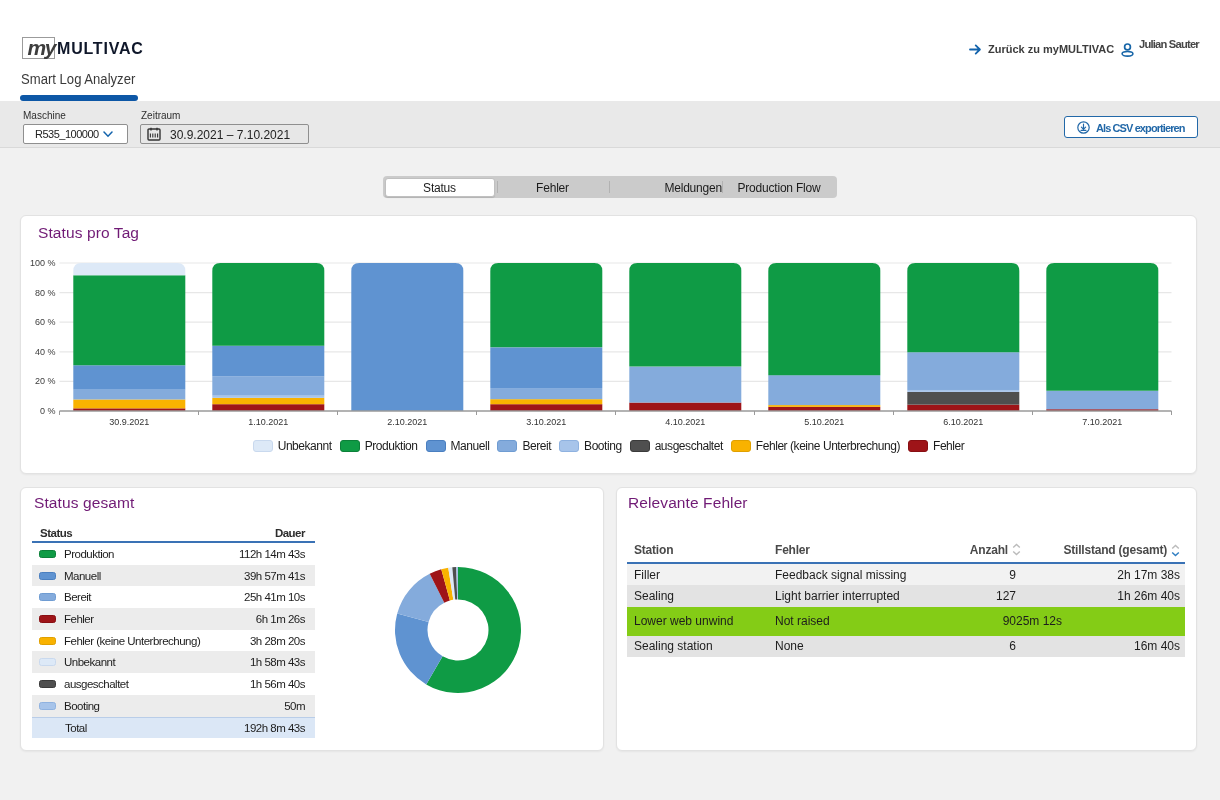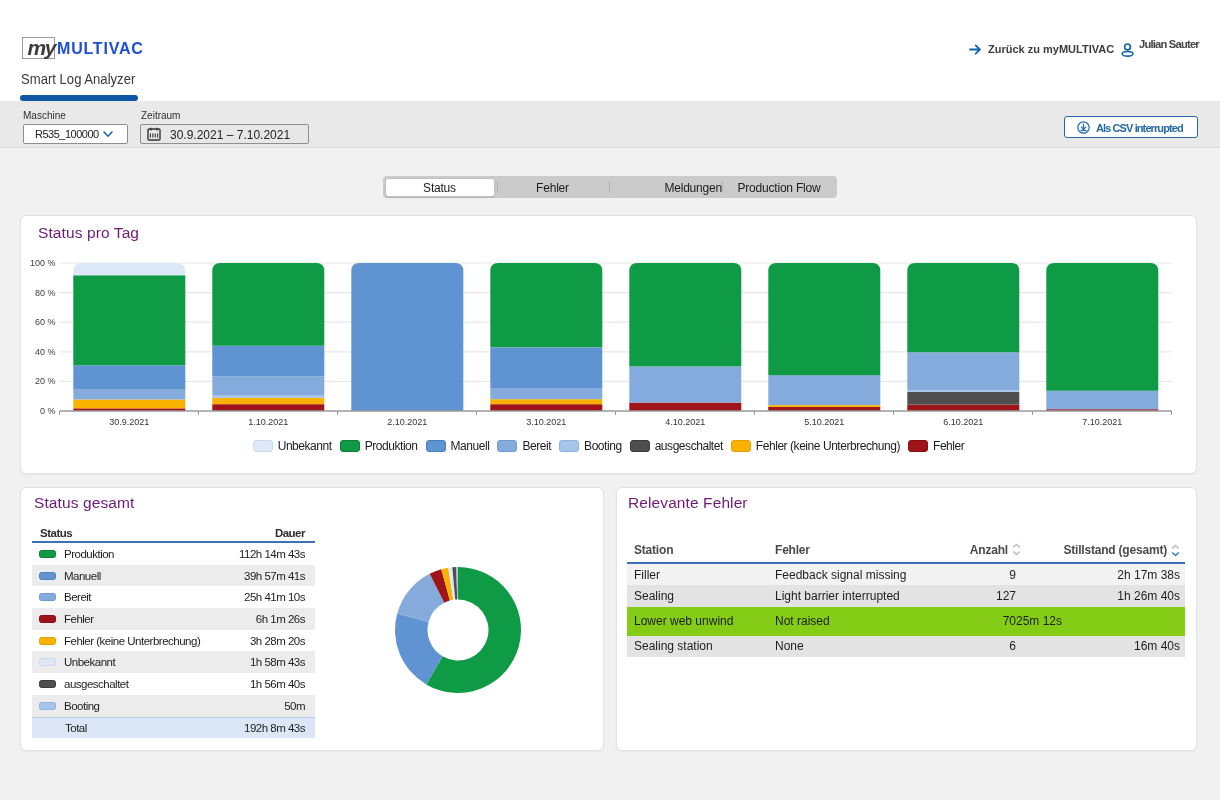--- a/index.html
+++ b/index.html
@@ -4,21 +4,21 @@
 html,body{width:1220px;height:800px;background:#f1f1f1;font-family:"Liberation Sans",sans-serif;position:relative;overflow:hidden}
 .abs{position:absolute}
 .card{position:absolute;background:#fff;border:1px solid #e2e2e2;border-radius:6px;box-shadow:0 1px 2px rgba(0,0,0,.05)}
 .ctitle{position:absolute;font-size:15.5px;color:#701a75;letter-spacing:.1px}
 </style></head><body>
 
 <div class="abs" style="left:0;top:0;width:1220px;height:101px;background:#fff"></div>
 
 <div class="abs" style="left:21.5px;top:36.5px;width:33.5px;height:22px;border:1.3px solid #9b9b9b"></div>
 <div class="abs" style="left:27.5px;top:36px;font-style:italic;font-weight:700;font-size:21px;color:#3d3d3d;letter-spacing:-1.5px">my</div>
-<div class="abs" style="left:57px;top:40.3px;font-weight:700;font-size:16px;color:#1d4ed8;letter-spacing:.8px">MULTIVAC</div>
+<div class="abs" style="left:57px;top:40.3px;font-weight:700;font-size:16px;color:#0f172a;letter-spacing:.8px">MULTIVAC</div>
 
 <div class="abs" style="left:21px;top:69.8px;font-size:15.5px;color:#3a3a3a;transform:scaleX(.845);transform-origin:0 0;white-space:nowrap">Smart Log Analyzer</div>
 <div class="abs" style="left:20px;top:95px;width:118px;height:5.5px;background:#0d57a6;border-radius:3px"></div>
 
 <svg class="abs" style="left:969px;top:43px" width="13" height="13" viewBox="0 0 13 13">
     <path d="M1 6.5 H10.7 M6.7 2.4 L10.9 6.5 L6.7 10.6" fill="none" stroke="#1263ac" stroke-width="1.8" stroke-linecap="round" stroke-linejoin="round"></path>
   </svg>
 <div class="abs" style="left:988px;top:43px;font-size:11px;font-weight:700;color:#3c3c3c;white-space:nowrap">Zurück zu myMULTIVAC</div>
 <svg class="abs" style="left:1120px;top:42px" width="15" height="15" viewBox="0 0 15 15">
     <circle cx="7.5" cy="4.9" r="2.9" fill="none" stroke="#1866a8" stroke-width="1.7"></circle>
@@ -46,21 +46,21 @@
       <line x1="10.6" y1="6.6" x2="10.6" y2="10.6"></line>
     </g>
   </svg>
 <div class="abs" style="left:170px;top:127.5px;font-size:12px;color:#222">30.9.2021 – 7.10.2021</div>
 
 <div class="abs" style="left:1064px;top:116px;width:134px;height:22px;background:#fff;border:1px solid #2268a8;border-radius:3px"></div>
 <svg class="abs" style="left:1077px;top:121px" width="13" height="13" viewBox="0 0 13 13">
     <circle cx="6.5" cy="6.5" r="5.7" fill="none" stroke="#2268a8" stroke-width="1.2"></circle>
     <path d="M6.5 3.2 V8 M4.4 6.2 L6.5 8.3 L8.6 6.2 M4 9.3 H9" fill="none" stroke="#2268a8" stroke-width="1.2" stroke-linecap="round" stroke-linejoin="round"></path>
   </svg>
-<div class="abs" style="left:1096px;top:121.5px;font-size:11px;font-weight:700;color:#2268a8;letter-spacing:-.9px;white-space:nowrap">Als CSV interrupted</div>
+<div class="abs" style="left:1096px;top:121.5px;font-size:11px;font-weight:700;color:#2268a8;letter-spacing:-.9px;white-space:nowrap">Als CSV exportieren</div>
 
 <div class="abs" style="left:383px;top:176px;width:454px;height:22px;background:#cbcbcb;border-radius:4px"></div>
 <div class="abs" style="left:497px;top:181px;width:1px;height:12px;background:#b2b2b2"></div>
 <div class="abs" style="left:609px;top:181px;width:1px;height:12px;background:#b2b2b2"></div>
 <div class="abs" style="left:722px;top:181px;width:1px;height:12px;background:#b2b2b2"></div>
 <div class="abs" style="left:385px;top:177.5px;width:110px;height:19px;background:#fff;border:1px solid #c0c0c0;border-radius:3px;box-shadow:0 1px 1px rgba(0,0,0,.12)"></div>
 <div class="abs" style="left:383px;top:180.5px;width:113px;text-align:center;font-size:12px;color:#1c1c1c;letter-spacing:-.2px">Status</div>
 <div class="abs" style="left:496px;top:180.5px;width:113px;text-align:center;font-size:12px;color:#1c1c1c;letter-spacing:-.2px">Fehler</div>
 <div class="abs" style="left:609px;top:180.5px;width:113px;text-align:right;font-size:12px;color:#1c1c1c;letter-spacing:-.2px">Meldungen</div>
 <div class="abs" style="left:722px;top:180.5px;width:114px;text-align:center;font-size:12px;color:#1c1c1c;letter-spacing:-.2px">Production Flow</div>
@@ -229,21 +229,21 @@
     </div>
     <div style="display:flex;align-items:center;height:21.3px;background:#e3e3e3;white-space:nowrap">
       <div style="width:141px;margin-left:7px;flex:none">Sealing</div>
       <div style="width:196px;flex:none">Light barrier interrupted</div>
       <div style="width:45px;flex:none;text-align:right">127</div>
       <div style="flex:1;text-align:right;margin-right:5px">1h 26m 40s</div>
     </div>
     <div style="display:flex;align-items:center;height:29px;background:#84cc16;white-space:nowrap">
       <div style="width:141px;margin-left:7px;flex:none">Lower web unwind</div>
       <div style="width:196px;flex:none">Not raised</div>
-      <div style="width:45px;flex:none;text-align:right">70</div>
+      <div style="width:45px;flex:none;text-align:right">90</div>
       <div style="flex:1;margin-right:5px">25m 12s</div>
     </div>
     <div style="display:flex;align-items:center;height:21.3px;background:#e3e3e3;white-space:nowrap">
       <div style="width:141px;margin-left:7px;flex:none">Sealing station</div>
       <div style="width:196px;flex:none">None</div>
       <div style="width:45px;flex:none;text-align:right">6</div>
       <div style="flex:1;text-align:right;margin-right:5px">16m 40s</div>
     </div>
   </div>
 

